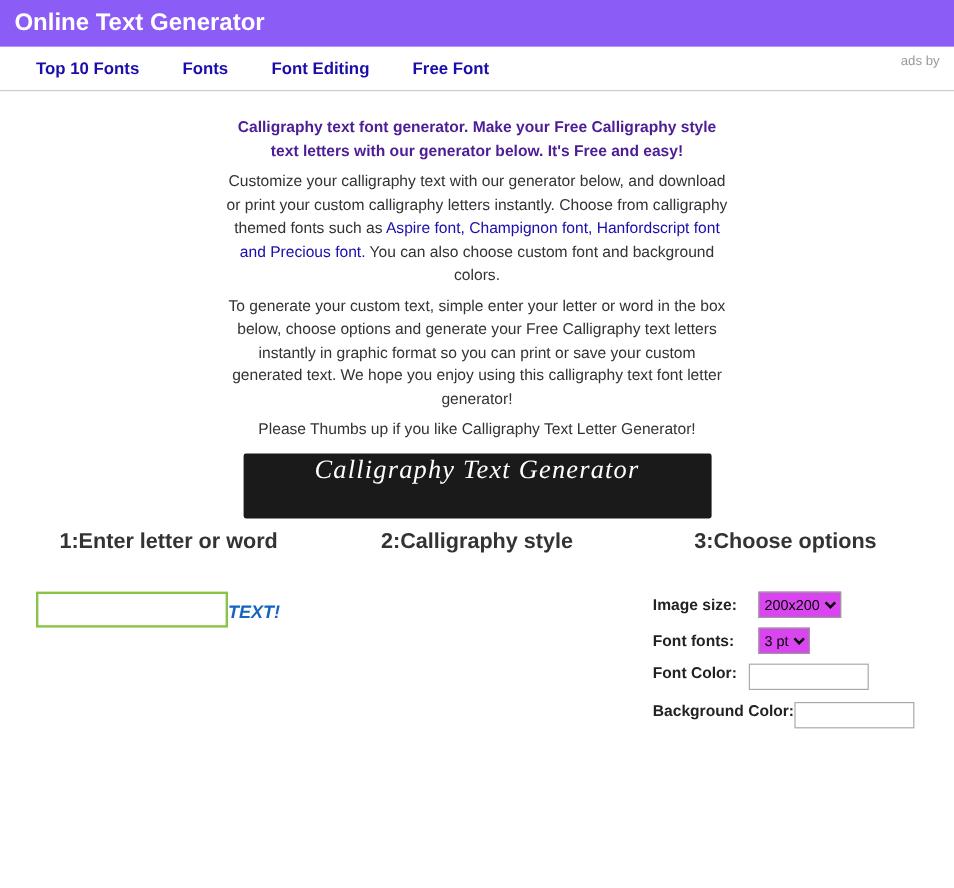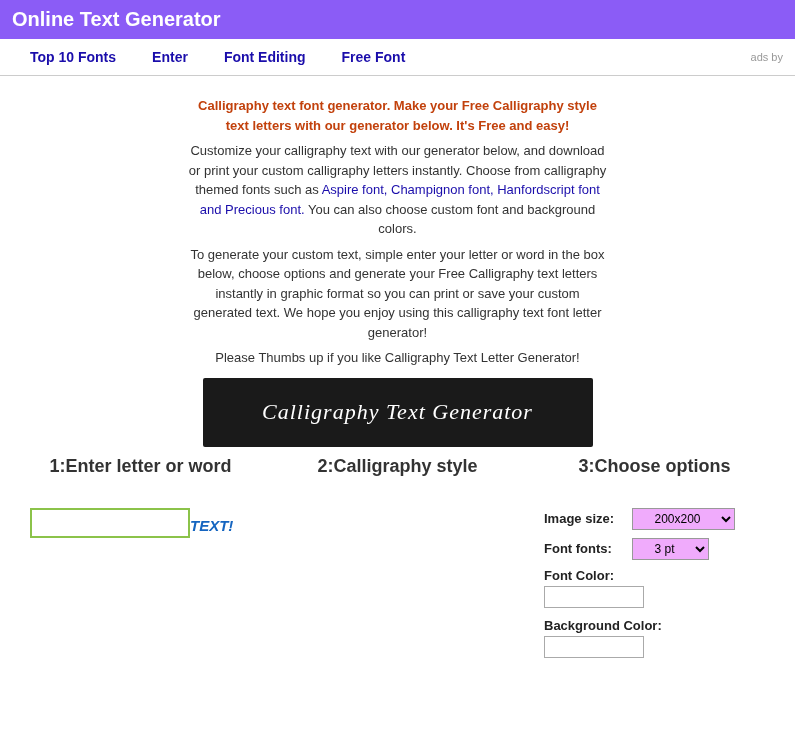--- a/index.html
+++ b/index.html
@@ -12,21 +12,21 @@
       padding: 8px 12px;
       font-size: 20px;
       font-weight: bold;
     }
 
     
     .nav-bar {
       border-bottom: 1px solid #ccc;
       padding: 6px 12px;
       display: flex;
-      align-items: center;
+      align-items: flex-start;
       gap: 0;
       background: #fff;
     }
     .nav-item {
       color: #1a0dab;
       font-size: 14px;
       font-weight: bold;
       text-decoration: none;
       padding: 4px 18px;
       cursor: pointer;
@@ -45,36 +45,35 @@
     
     .description {
       text-align: center;
       max-width: 420px;
       margin: 10px auto;
       line-height: 1.5;
       font-size: 13px;
       color: #333;
     }
     .desc-title {
-      color: #c2410c;
+      color: #4c1d95;
       font-weight: bold;
       text-align: right;
     }
     .desc-highlight {
       color: #1a0dab;
     }
 
     
     .banner {
       width: 390px;
-      height: 69px;
+      height: 54px;
       background: #1a1a1a;
       margin: 8px auto;
       display: flex;
-      align-items: center;
       justify-content: center;
       border-radius: 2px;
     }
     .banner-text {
       color: #fff;
       font-family: 'Palatino Linotype', 'Book Antiqua', Palatino, serif;
       font-size: 22px;
       font-style: italic;
       letter-spacing: 1px;
     }
@@ -156,52 +155,51 @@
       gap: 8px;
     }
     .option-label {
       font-size: 13px;
       font-weight: bold;
       color: #222;
       min-width: 80px;
     }
     .option-select {
       border: 1px solid #999;
-      background: #f0abfc;
-      padding: 2px 17px;
+      background: #d946ef;
+      padding: 2px 0;
       font-size: 12px;
       appearance: auto;
       cursor: pointer;
-      text-align: center;
     }
     .color-input {
       width: 100px;
       height: 22px;
       border: 1px solid #aaa;
       background: #fff;
     }
     .option-stacked {
       display: flex;
-      flex-direction: column;
+      flex-direction: row;
       margin-bottom: 10px;
     }
     .option-stacked .option-label {
       margin-bottom: 3px;
     }
   </style>
 </head>
 <body>
 
 <div class="header">
   <span>Online Text Generator</span>
 </div>
 
 <div class="nav-bar">
   <a class="nav-item">Top 10 Fonts</a>
-  <a class="nav-item">Enter</a>
+  <a class="nav-item">Fonts</a>
   <a class="nav-item">Font Editing</a>
   <a class="nav-item">Free Font</a>
   <span class="ads-label">ads by</span>
 </div>
 
 <div class="main">
 
   <div class="description">
     <p><span class="desc-title">Calligraphy text font generator. Make your Free Calligraphy style text letters with our generator below. It's Free and easy!</span></p>
     <p style="margin-top:6px;">

